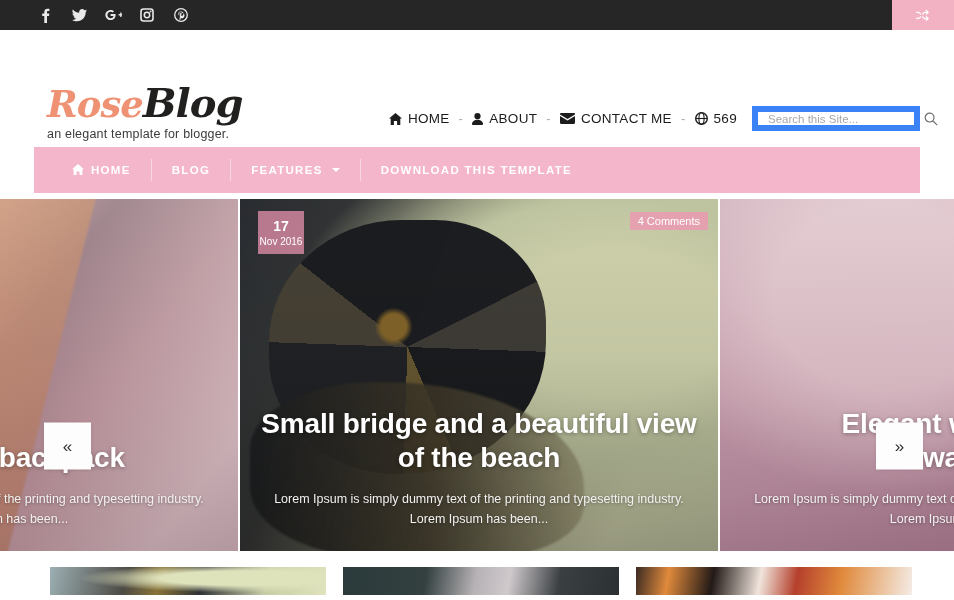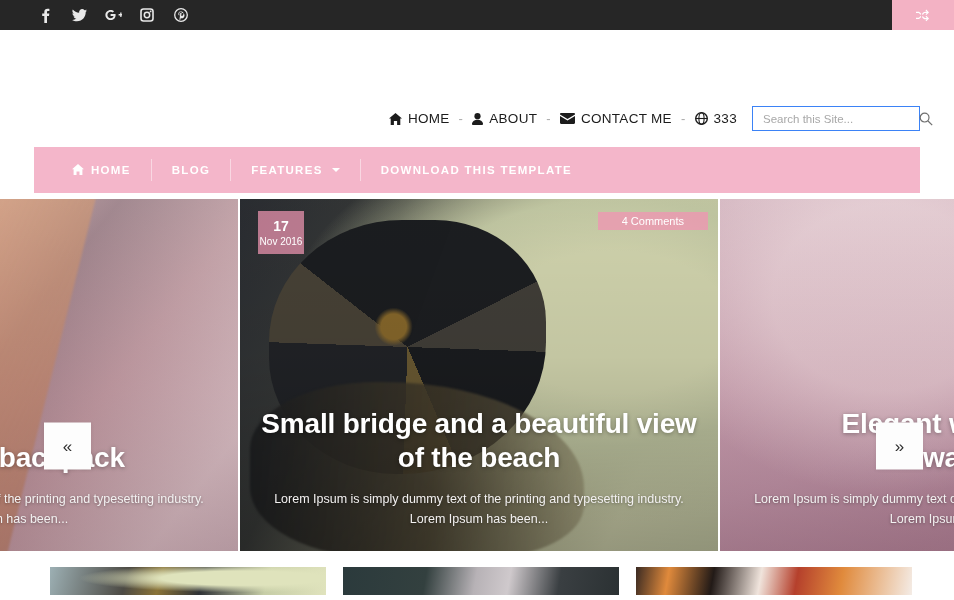--- a/index.html
+++ b/index.html
@@ -92,21 +92,21 @@
     color: #aaaaaa;
     margin: 0 9px;
     font-size: 13px;
   }
   .topnav svg { display:block; }
 
   .searchbox {
     margin-left: 15px;
     width: 168px;
     height: 25px;
-    border: 1px solid #3b82f6;
+    border: 6px solid #3b82f6;
     background: #fff;
     display: flex;
     align-items: center;
     padding: 0 8px;
     box-sizing: border-box;
   }
   .searchbox input {
     border: none;
     outline: none;
     flex: 1;
@@ -266,21 +266,21 @@
     font-size: 10px;
     line-height: 12px;
     display:block;
   }
   .slide-comments {
     position: absolute;
     right: 10px; top: 13px;
     background: rgba(238,150,178,.78);
     color: #fff;
     font-size: 11px;
-    padding: 3px 24px;
+    padding: 3px 8px;
   }
   .slide-caption {
     position: absolute;
     left: 0; right: 0;
     bottom: 22px;
     text-align: center;
     padding: 0 18px;
     box-sizing: border-box;
   }
   .slide-title {
@@ -381,20 +381,26 @@
     </a>
   </div>
   <div class="shuffle-box">
     <svg width="16" height="13" viewBox="0 0 16 13">
         <path fill="#ffffff" d="M11.3.6l-.8.8 1.3 1.3h-1.6c-1.3 0-2.1.7-2.9 1.8l-.3.4.8 1.1.4-.6c.7-1 1.2-1.4 2-1.4h1.6L10.5 5.3l.8.8 2.7-2.7L11.3.6zM1 2.7v1.2h2c.8 0 1.3.4 2 1.4l.4.6.8-1.1-.3-.4C5.1 3.3 4.3 2.7 3 2.7H1zm10.3 4.1l-.8.8 1.3 1.3h-1.6c-.8 0-1.3-.4-2-1.4l-.4-.6-.8 1.1.3.4c.8 1.1 1.6 1.8 2.9 1.8h1.6l-1.3 1.3.8.8 2.7-2.7-2.7-2.8zM1 8.9v1.2h2c1.3 0 2.1-.7 2.9-1.8l.3-.4-.8-1.1-.4.6c-.7 1-1.2 1.4-2 1.4H1z"></path>
       </svg>
   </div>
 </div>
 
 <div class="header">
+  <div class="logo-wrap">
+    <div class="logo-line">
+      <span class="logo-rose">Rose</span><span class="logo-blog">Blog</span>
+    </div>
+    <div class="logo-tag">an elegant template for blogger.</div>
+  </div>
 
   <div class="topnav">
     <a class="topnav-item">
       <span>
           <svg width="13" height="12" viewBox="0 0 13 12">
             <path fill="#1c1c1c" d="M6.5 0L0 5.6h1.7V12h3.2V8.1h3.2V12h3.2V5.6H13z"></path>
           </svg>
         </span>
       <span>HOME</span>
     </a>
@@ -419,21 +425,21 @@
     </a>
     <span class="topnav-sep">-</span>
     <a class="topnav-item">
       <span>
           <svg width="13" height="13" viewBox="0 0 13 13">
             <circle cx="6.5" cy="6.5" r="5.8" fill="none" stroke="#1c1c1c" stroke-width="1.4"></circle>
             <ellipse cx="6.5" cy="6.5" rx="2.6" ry="5.8" fill="none" stroke="#1c1c1c" stroke-width="1.1"></ellipse>
             <path d="M.9 6.5h11.2" stroke="#1c1c1c" stroke-width="1.1"></path>
           </svg>
         </span>
-      <span>333</span>
+      <span>569</span>
     </a>
     <div class="searchbox">
       <input type="text" placeholder="Search this Site..." style="">
       <button class="search-btn">
         <span>
             <svg width="14" height="14" viewBox="0 0 14 14">
               <circle cx="5.6" cy="5.6" r="4.4" fill="none" stroke="#6f6f6f" stroke-width="1.2"></circle>
               <path d="M9 9l4.2 4.2" stroke="#6f6f6f" stroke-width="1.2" fill="none"></path>
             </svg>
           </span>

